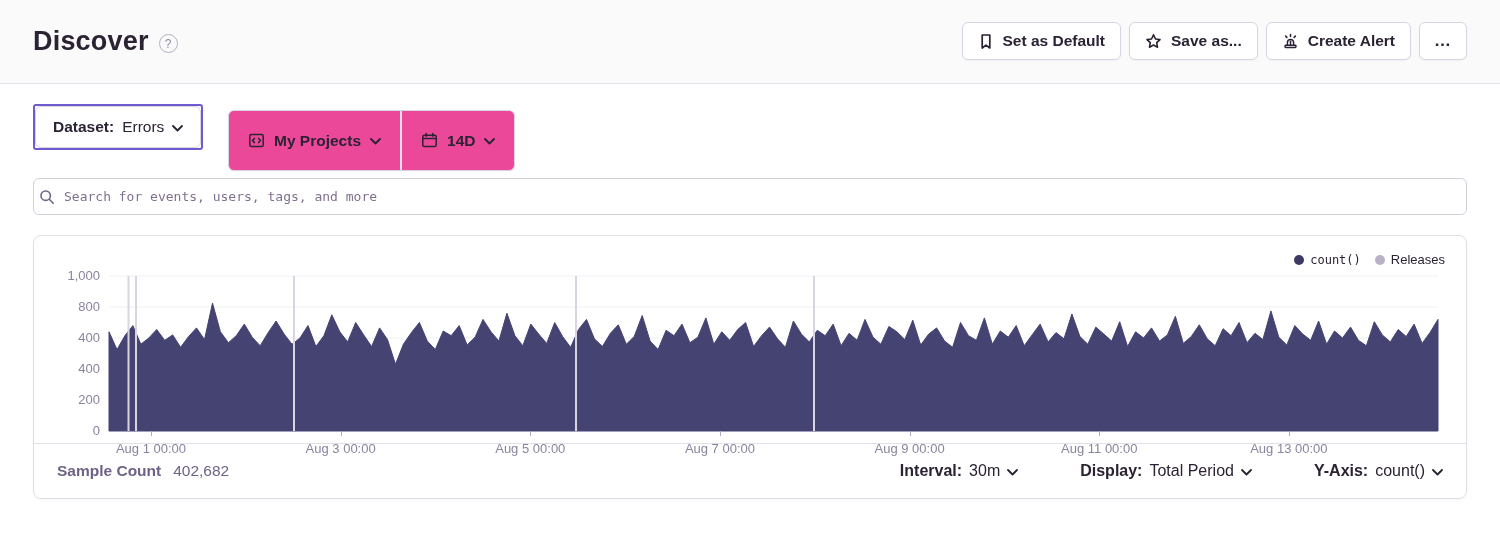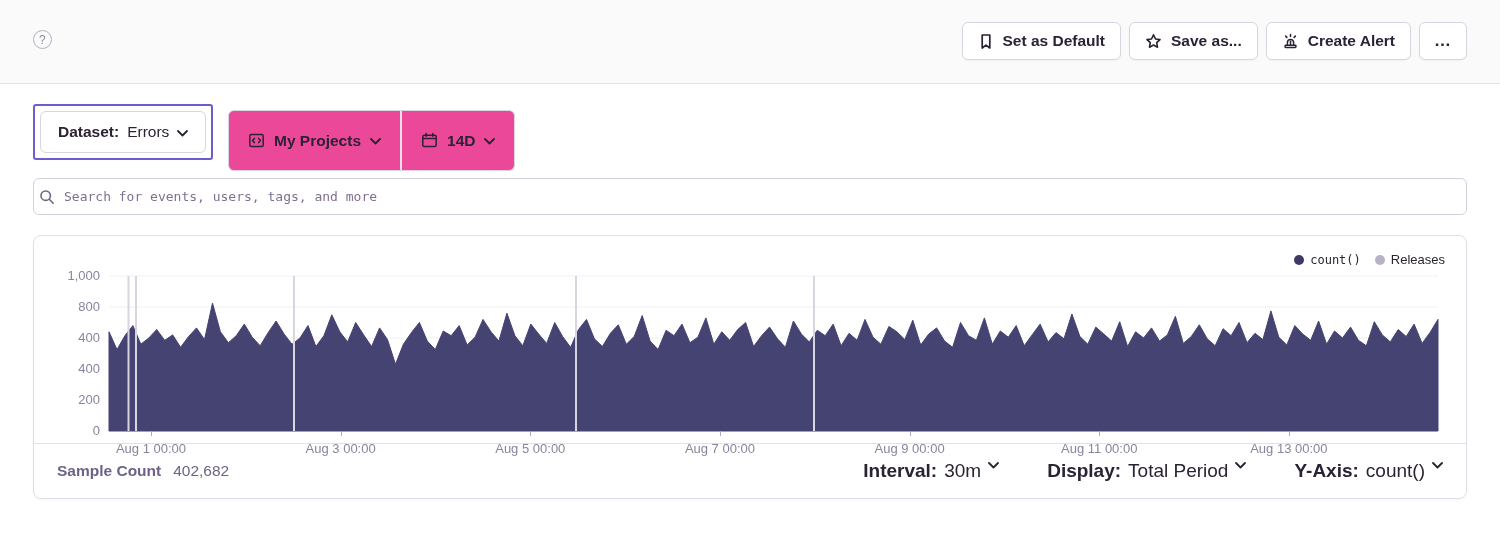--- a/index.html
+++ b/index.html
@@ -8,21 +8,21 @@
   
   .page-header { position:absolute; left:0; top:0; width:1500px; height:84px; background:#fafafa; border-bottom:1px solid #e7e3ec; }
   .page-title { position:absolute; left:33px; top:26px; font-size:27px; font-weight:700; letter-spacing:.2px; color:#2b2233; display:flex; align-items:center; gap:10px; }
   .help-badge { width:19px; height:19px; border:1.5px solid #b7afc4; border-radius:50%; display:flex; align-items:center; justify-content:center; font-size:12px; font-weight:400; color:#9289a3; margin-top:4px; }
   .header-actions { position:absolute; right:33px; top:22px; display:flex; gap:8px; }
   .btn { display:flex; align-items:center; gap:9px; height:38px; padding:12px 15px; background:#fff; border:1px solid #d9d4e0; border-radius:6px; font-size:15.5px; font-weight:600; color:#2b2233; box-shadow:0 1px 2px rgba(43,34,51,.04); cursor:pointer; white-space:nowrap; }
   .btn svg { flex:0 0 auto; }
   .btn-ellipsis { padding:0 14px; font-weight:700; letter-spacing:1px; font-size:17px; }
 
   
-  .dataset-highlight { position:absolute; left:33px; top:104px; border:2.5px solid #6d5bd0; border-radius:3px; padding:5px; background:#fff; }
+  .dataset-highlight { position:absolute; left:33px; top:104px; border:2.5px solid #6d5bd0; border-radius:3px; background:#fff; }
   .filter-btn { display:flex; align-items:center; gap:8px; height:42px; padding:0 17px; background:#fff; border:1px solid #d9d4e0; border-radius:6px; font-size:15.5px; color:#2b2233; cursor:pointer; white-space:nowrap; }
   .filter-btn .lbl-bold { font-weight:700; }
   .filter-group { position:absolute; left:228px; top:110px; display:flex; align-items:stretch; height:61px; background:#ec4899; border:1px solid #d9d4e0; border-radius:6px; box-shadow:0 1px 2px rgba(43,34,51,.03); }
   .filter-seg { display:flex; align-items:center; gap:9px; padding:0 19px; font-size:15.5px; font-weight:700; color:#2b2233; cursor:pointer; white-space:nowrap; }
   .seg-divider { width:1px; background:#e4e0ea; margin:0; }
 
   
   .search-bar { position:absolute; left:33px; top:178px; width:1434px; height:37px; background:#fff; border:1px solid #d5d0dc; border-radius:6px; display:flex; align-items:center; padding:0 5px; gap:9px; }
   .search-input { border:none; outline:none; flex:1; font-family:"DejaVu Sans Mono", monospace; font-size:13px; color:#2b2233; background:transparent; }
   .search-input::placeholder { color:#80708f; opacity:1; }
@@ -36,29 +36,30 @@
   .legend-count-label { font-family:"DejaVu Sans Mono", monospace; font-size:12px; }
   .ylabel { position:absolute; left:0; width:66px; text-align:right; font-size:13px; color:#8b839e; }
   .xtick { position:absolute; width:1px; height:5px; background:#b3abc1; }
   .xlabel { position:absolute; transform:translateX(-50%); font-size:13px; color:#8b839e; white-space:nowrap; }
 
   
   .chart-footer { position:absolute; left:0; bottom:0; width:100%; height:55px; border-top:1px solid #e4e0ea; display:flex; align-items:center; justify-content:space-between; padding:0 23px; }
   .sample-count { display:flex; align-items:baseline; gap:12px; font-size:15.5px; color:#6e6386; }
   .sample-count .sc-label { font-weight:700; }
   .footer-controls { display:flex; align-items:center; gap:48px; }
-  .footer-control { display:flex; align-items:flex-start; gap:7px; font-size:19px; color:#2b2233; cursor:pointer; }
+  .footer-control { display:flex; align-items:center; gap:7px; font-size:16px; color:#2b2233; cursor:pointer;margin-left:14px; }
   .footer-control .fc-label { font-weight:700; }
   .chev { display:inline-flex; margin-top:2px; }
 </style>
 </head>
 <body>
 
 <div class="page-header">
   <div class="page-title">
+    <span>Discover</span>
     <span class="help-badge">?</span>
   </div>
   <div class="header-actions">
     <button class="btn">
       <span style="display:inline-flex;">
         <svg width="16" height="17" viewBox="0 0 16 17">
             <path d="M4.2 2h7.6v13l-3.8-2.9L4.2 15z" fill="none" stroke="#2b2233" stroke-width="1.7" stroke-linejoin="round"></path>
           </svg>
       </span>
       <span>Set as Default</span>

